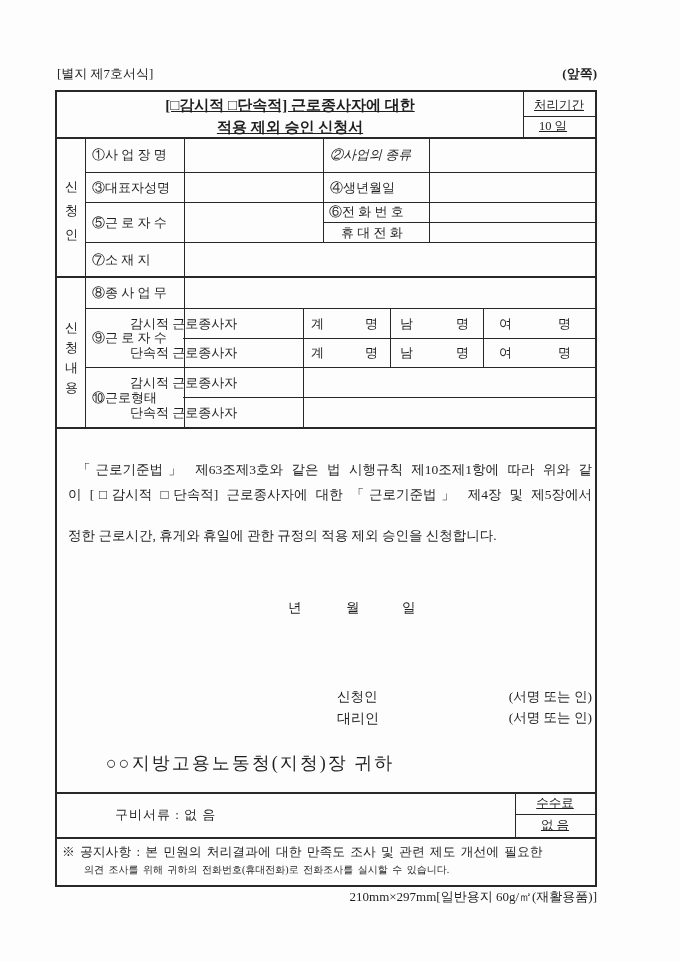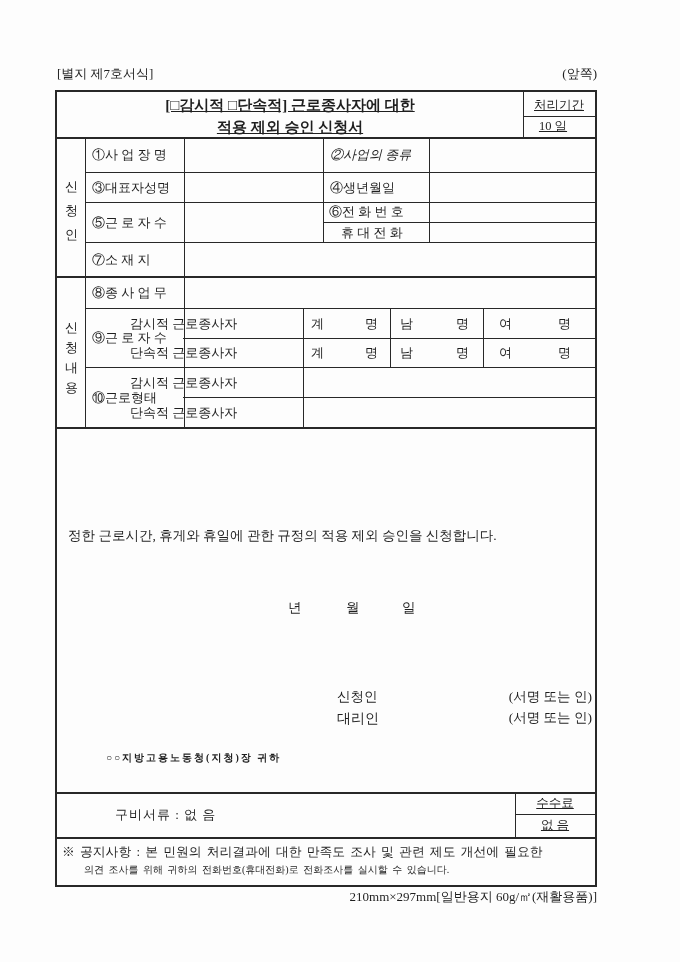--- a/index.html
+++ b/index.html
@@ -30,21 +30,21 @@
   }
   .just { white-space:normal; text-align:justify; text-align-last:justify; }
   .blankcell { position:absolute; }
 </style>
 </head>
 <body>
 
 <div class="page">
 
   <div class="t" style="left:57px; top:66px;">[별지 제7호서식]</div>
-  <div class="t right" style="left:497px; top:66px; width:100px;">(앞쪽)</div>
+  <div class="t right" style="left:497px; top:66px; width:100px;font-weight:bold;">(앞쪽)</div>
 
   <div class="outer"></div>
 
   <div class="line" style="left:523px; top:116px; width:72px;  height:1px;"></div>
   <div class="line" style="left:57px;  top:137px; width:538px; height:2px;"></div>
   <div class="line" style="left:85px;  top:172px; width:510px; height:1px;"></div>
   <div class="line" style="left:85px;  top:202px; width:510px; height:1px;"></div>
   <div class="line" style="left:323px; top:222px; width:272px; height:1px;"></div>
   <div class="line" style="left:85px;  top:242px; width:510px; height:1px;"></div>
   <div class="line" style="left:57px;  top:276px; width:538px; height:2px;"></div>
@@ -126,32 +126,34 @@
     <span>여</span>
       <span>명</span>
   </div>
 
   <div class="t" style="left:92px; top:390px;">⑩근로형태</div>
   <div class="t" style="left:130px; top:375px;">감시적 근로종사자</div>
   <div class="t" style="left:130px; top:405px;">단속적 근로종사자</div>
   <div class="blankcell" style="left:304px; top:368px; width:290px; height:29px;"></div>
   <div class="blankcell" style="left:304px; top:398px; width:290px; height:29px;"></div>
 
+  <div class="t just" style="left:68px; top:462px; width:524px; font-size:13.5px; text-indent:9px;">「근로기준법」 제63조제3호와 같은 법 시행규칙 제10조제1항에 따라 위와 같</div>
+  <div class="t just" style="left:68px; top:487px; width:524px; font-size:13.5px;">이 [□감시적 □단속적] 근로종사자에 대한 「근로기준법」 제4장 및 제5장에서</div>
   <div class="t" style="left:68px; top:528px; width:524px; font-size:13.5px; white-space:normal;">정한 근로시간, 휴게와 휴일에 관한 규정의 적용 제외 승인을 신청합니다.</div>
 
   <div class="t" style="left:288px; top:600px; font-size:13.5px;">년</div>
   <div class="t" style="left:346px; top:600px; font-size:13.5px;">월</div>
   <div class="t" style="left:402px; top:600px; font-size:13.5px;">일</div>
 
   <div class="t" style="left:337px; top:689px; font-size:13.5px;">신청인</div>
   <div class="t right" style="left:470px; top:689px; width:122px; font-size:13.5px;">(서명 또는 인)</div>
   <div class="t" style="left:337px; top:710px; font-size:14px;">대리인</div>
   <div class="t right" style="left:470px; top:710px; width:122px; font-size:13.5px;">(서명 또는 인)</div>
 
-  <div class="t" style="left:106px; top:752px; font-size:10px; letter-spacing:2px;font-weight:bold;">○○지방고용노동청(지청)장 귀하</div>
+  <div class="t" style="left:106px; top:752px; font-size:18px; letter-spacing:2px;">○○지방고용노동청(지청)장 귀하</div>
 
   <div class="t" style="left:83px; top:807px; letter-spacing:1px;margin-left:32px;">구비서류 : 없 음</div>
   <div class="t center" style="left:515px; top:796px; width:80px; font-size:12.5px;">수수료</div>
   <div class="t center" style="left:515px; top:818px; width:80px; font-size:12.5px;">없 음</div>
 
   <div class="t" style="left:62px; top:845px; font-size:12.8px; word-spacing:2px;">※ 공지사항 : 본 민원의 처리결과에 대한 만족도 조사 및 관련 제도 개선에 필요한</div>
   <div class="t" style="left:84px; top:864px; font-size:10px; word-spacing:2px;text-align:right;">의견 조사를 위해 귀하의 전화번호(휴대전화)로 전화조사를 실시할 수 있습니다.</div>
 
   <div class="t right" style="left:297px; top:889px; width:300px;">210mm×297mm[일반용지 60g/㎡(재활용품)]</div>
 

